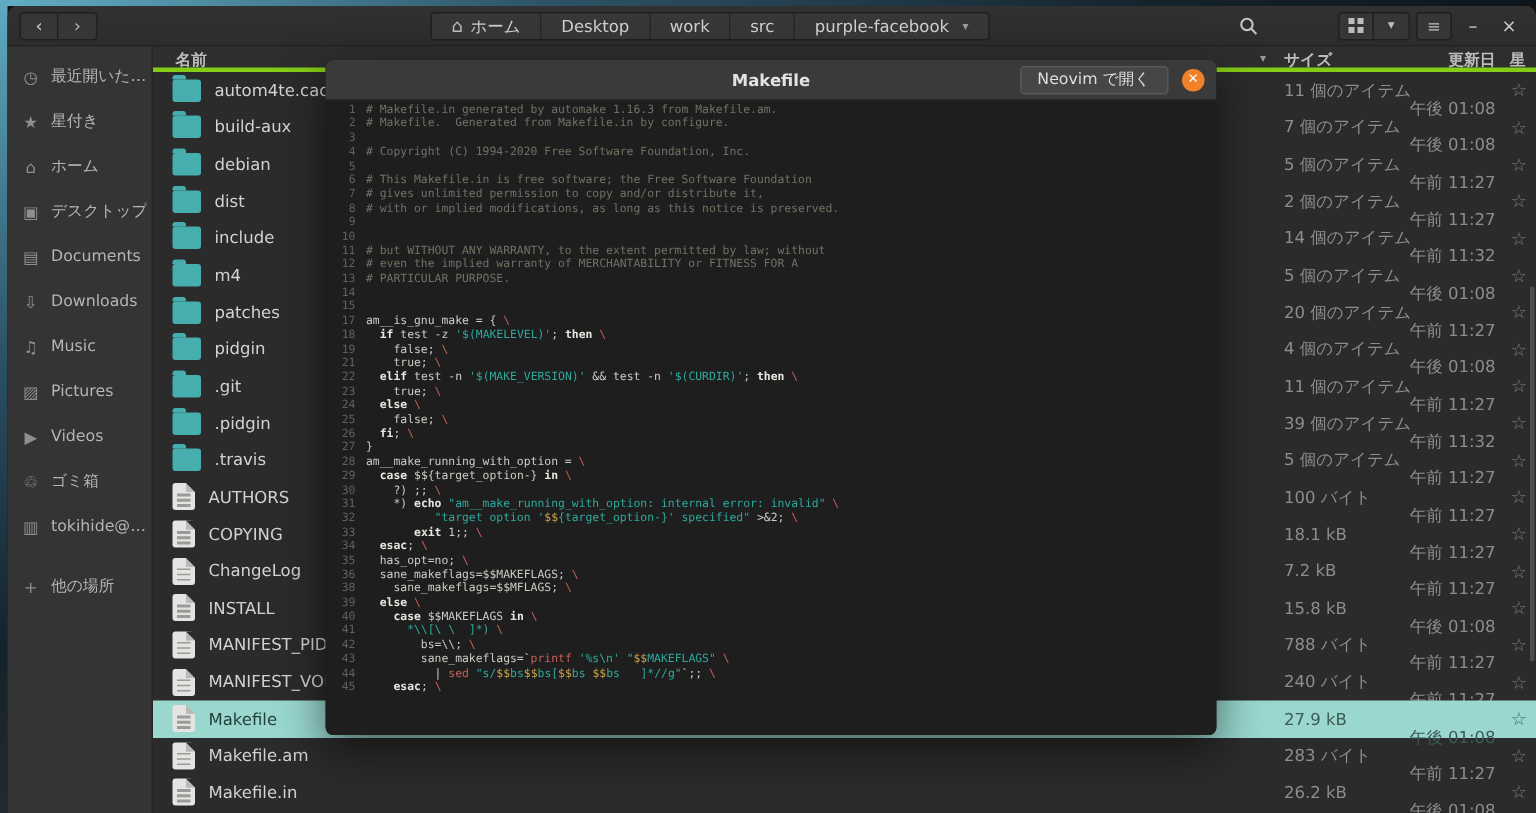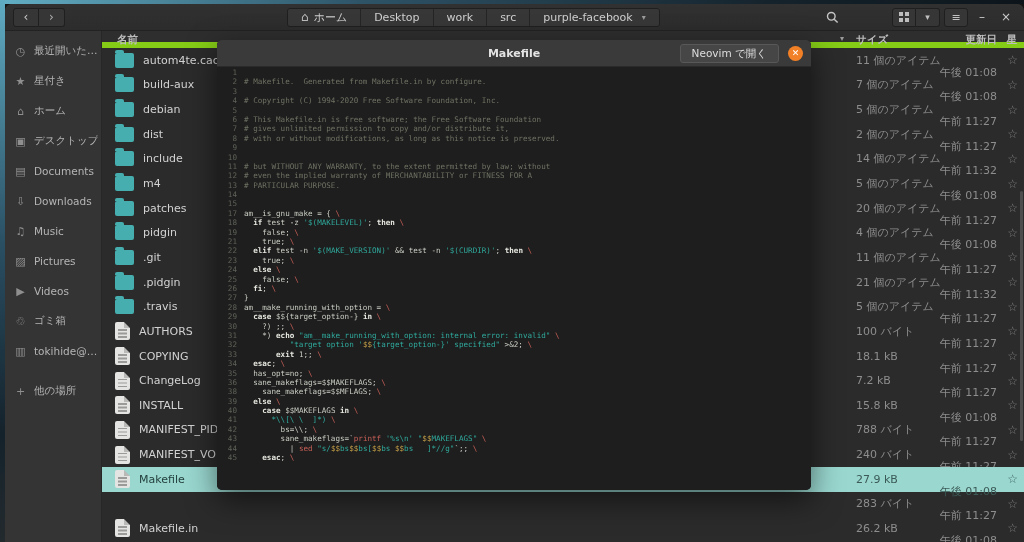--- a/index.html
+++ b/index.html
@@ -49,21 +49,21 @@
     background:#343434; border-right:1px solid #272727; padding-top:5px; }
   .sb-item { height:30px; display:flex; align-items:center; gap:7px; padding:0 0 0 9px;
     color:#b5b5b5; font-size:10.5px; white-space:nowrap; overflow:hidden; }
   .sb-item.spaced { margin-top:10px; }
   .sb-icon { width:13px; text-align:center; color:#8f8f8f; font-size:11px; flex:none; }
   .sb-label { overflow:hidden; text-overflow:ellipsis; }
 
   
   .filelist { position:absolute; left:97px; top:27px; right:0; bottom:0; background:#2b2b2b; }
   .colheader { position:absolute; left:0; top:0; right:0; height:17px;
-    background:#2e2e2e; border-bottom:6px solid #84cc16; color:#bdbdbd;
+    background:#2e2e2e; border-bottom:3px solid #84cc16; color:#bdbdbd;
     font-size:10.5px; font-weight:bold; }
   .colheader .c-name { position:absolute; left:15px; top:2px; }
   .colheader .c-sort { position:absolute; left:738px; top:3px; font-size:8px; color:#9a9a9a; }
   .colheader .c-size { position:absolute; left:754px; top:2px; }
   .colheader .c-mod  { position:absolute; right:27px; top:2px; }
   .colheader .c-star { position:absolute; right:7px; top:2px; }
   .rows { position:absolute; left:0; top:17px; right:0; bottom:0; overflow:hidden; }
   .row { position:relative; height:24.65px; color:#d2d2d2; font-size:11px; }
   .row .namecell { position:absolute; left:13px; top:0; height:100%; display:flex;
     align-items:center; gap:9px; }
@@ -316,21 +316,21 @@
             </div>
             <div class="sizecell">11 個のアイテム</div>
             <div class="modcell">午前 11:27</div>
             <div class="starcell">☆</div>
           </div>
           <div class="row">
             <div class="namecell">
               <span class="icon-folder"></span>
               <span>.pidgin</span>
             </div>
-            <div class="sizecell">21 個のアイテム</div>
+            <div class="sizecell">39 個のアイテム</div>
             <div class="modcell">午前 11:32</div>
             <div class="starcell">☆</div>
           </div>
           <div class="row">
             <div class="namecell">
               <span class="icon-folder"></span>
               <span>.travis</span>
             </div>
             <div class="sizecell">5 個のアイテム</div>
             <div class="modcell">午前 11:27</div>
@@ -393,20 +393,24 @@
           <div class="row selected">
             <div class="namecell">
               <span class="icon-file"></span>
               <span>Makefile</span>
             </div>
             <div class="sizecell">27.9 kB</div>
             <div class="modcell">午後 01:08</div>
             <div class="starcell">☆</div>
           </div>
           <div class="row">
+            <div class="namecell">
+              <span class="icon-file"></span>
+              <span>Makefile.am</span>
+            </div>
             <div class="sizecell">283 バイト</div>
             <div class="modcell">午前 11:27</div>
             <div class="starcell">☆</div>
           </div>
           <div class="row">
             <div class="namecell">
               <span class="icon-file"></span>
               <span>Makefile.in</span>
             </div>
             <div class="sizecell">26.2 kB</div>
@@ -424,28 +428,28 @@
 
     <div class="preview">
       <div class="pv-header">
         <div class="pv-title">Makefile</div>
         <div class="pv-open">Neovim で開く</div>
         <div class="pv-close">
           <span>✕</span>
         </div>
       </div>
       <div class="pv-body" id="code">
-          <div class="cl"><span class="ln">1</span></div>
+          <div class="cl"><span class="ln">1</span><span><span class="seg-c"># Makefile.in generated by automake 1.16.3 from Makefile.am.</span></span></div>
           <div class="cl"><span class="ln">2</span><span><span class="seg-c"># Makefile.  Generated from Makefile.in by configure.</span></span></div>
           <div class="cl"><span class="ln">3</span><span></span></div>
           <div class="cl"><span class="ln">4</span><span><span class="seg-c"># Copyright (C) 1994-2020 Free Software Foundation, Inc.</span></span></div>
           <div class="cl"><span class="ln">5</span><span></span></div>
           <div class="cl"><span class="ln">6</span><span><span class="seg-c"># This Makefile.in is free software; the Free Software Foundation</span></span></div>
           <div class="cl"><span class="ln">7</span><span><span class="seg-c"># gives unlimited permission to copy and/or distribute it,</span></span></div>
-          <div class="cl"><span class="ln">8</span><span><span class="seg-c"># with or without modifications, as long as this notice is preserved.</span></span></div>
+          <div class="cl"><span class="ln">8</span><span><span class="seg-c"># with or implied modifications, as long as this notice is preserved.</span></span></div>
           <div class="cl"><span class="ln">9</span><span></span></div>
           <div class="cl"><span class="ln">10</span></div>
           <div class="cl"><span class="ln">11</span><span><span class="seg-c"># but WITHOUT ANY WARRANTY, to the extent permitted by law; without</span></span></div>
           <div class="cl"><span class="ln">12</span><span><span class="seg-c"># even the implied warranty of MERCHANTABILITY or FITNESS FOR A</span></span></div>
           <div class="cl"><span class="ln">13</span><span><span class="seg-c"># PARTICULAR PURPOSE.</span></span></div>
           <div class="cl"><span class="ln">14</span><span></span></div>
           <div class="cl"><span class="ln">15</span><span></span></div>
           <div class="cl"><span class="ln">17</span><span><span class="seg-p">am__is_gnu_make = { </span><span class="seg-e">\</span></span></div>
           <div class="cl"><span class="ln">18</span><span><span class="seg-p">  </span><span class="seg-k">if</span><span class="seg-p"> test -z </span><span class="seg-s">'$(MAKELEVEL)'</span><span class="seg-p">; </span><span class="seg-k">then</span><span class="seg-e"> \</span></span></div>
           <div class="cl"><span class="ln">19</span><span><span class="seg-p">    false; </span><span class="seg-e">\</span></span></div>

